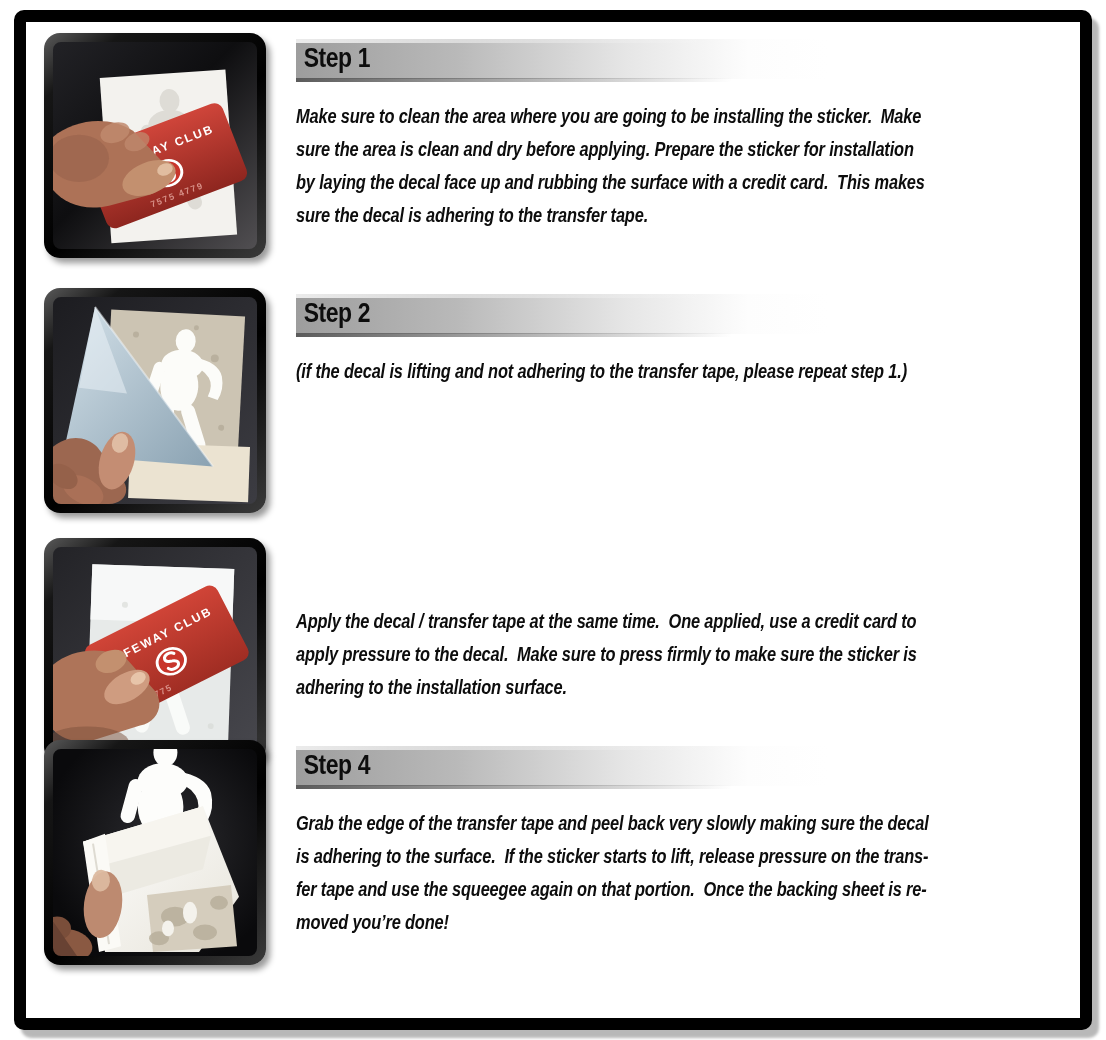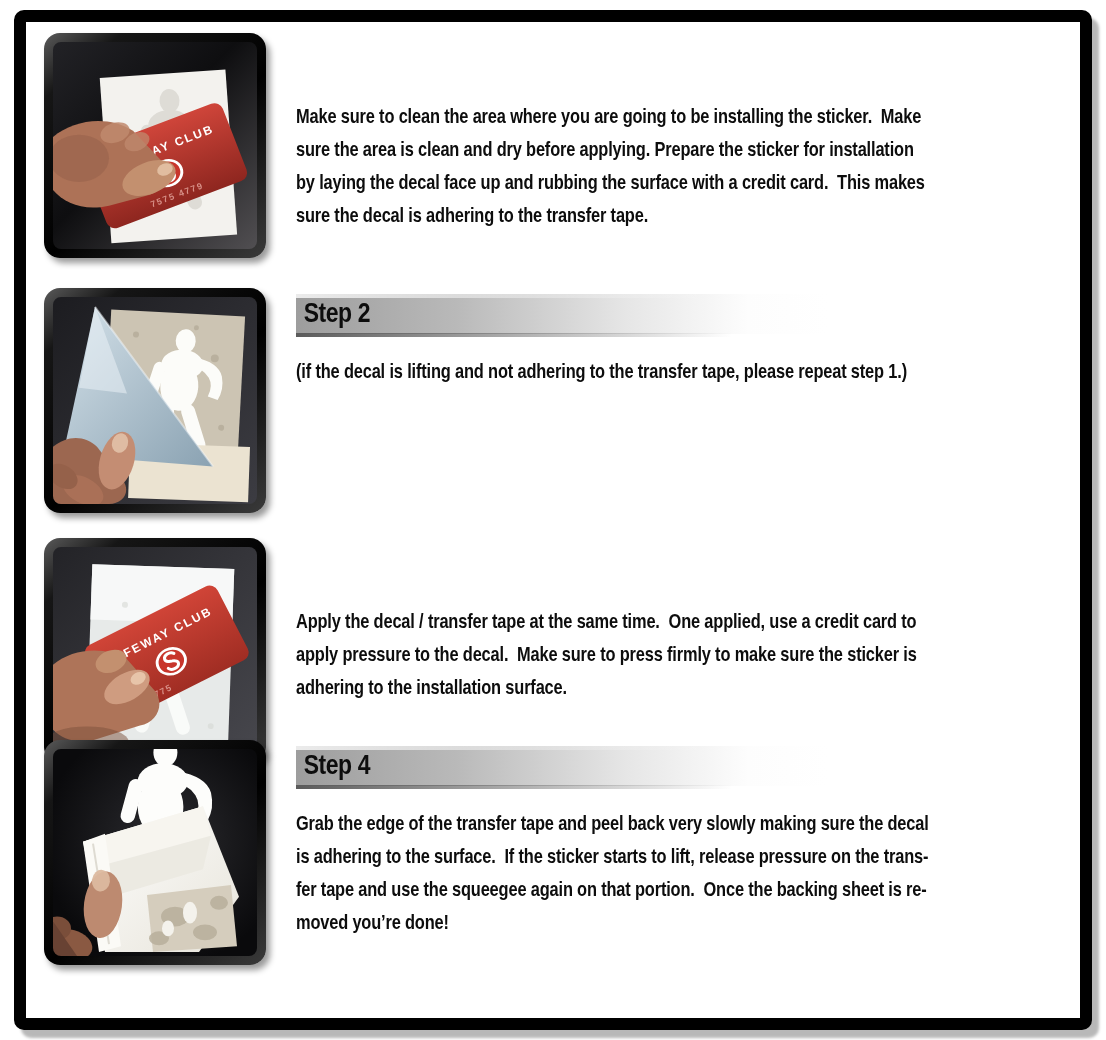--- a/index.html
+++ b/index.html
@@ -29,21 +29,21 @@
       background:linear-gradient(to right,#9d9d9d 0%,#b9b9b9 30%,#e6e6e6 62%,#fdfdfd 85%,rgba(255,255,255,0) 100%);}
   .step-header::before{content:"";position:absolute;left:0;right:0;top:0;height:4px;
       background:linear-gradient(to right,rgba(255,255,255,.8),rgba(255,255,255,0) 80%);}
   .step-header::after{content:"";position:absolute;left:0;right:0;bottom:-3px;height:4px;
       background:linear-gradient(to right,#5b5b5b,rgba(91,91,91,0) 82%);}
   .step-title{display:inline-block;padding-left:9px;font-size:27px;font-weight:bold;
       line-height:39px;letter-spacing:-0.5px;transform:scaleX(.85);transform-origin:0 50%;
       white-space:pre;}
 
   .step-body{position:absolute;left:0;top:66px;width:772px;}
-  .para{margin:0;}
+  .para{margin:0;font-style:italic;}
   .para + .para{margin-top:8px;}
   .line{display:block;white-space:pre;font-weight:bold;font-size:21px;line-height:33px;
       letter-spacing:-0.2px;transform:scaleX(.78);transform-origin:0 50%;}
 </style>
 </head>
 <body>
 
 <div class="page-frame"></div>
 
 <section class="step-row row1">
@@ -87,20 +87,23 @@
         <ellipse cx="62" cy="92" rx="15" ry="10" fill="#c08a6d" opacity="0.85" transform="rotate(-18 62 92)"></ellipse>
         <ellipse cx="84" cy="101" rx="13" ry="9" fill="#c08a6d" opacity="0.75" transform="rotate(-24 84 101)"></ellipse>
         <g transform="rotate(-22 96 138)">
           <ellipse cx="96" cy="138" rx="28" ry="16" fill="#c3906f"></ellipse>
           <ellipse cx="114" cy="136" rx="8" ry="6" fill="#e3c0a2" opacity="0.95"></ellipse>
         </g>
       </g>
     </svg>
   </figure>
   <div class="content">
+    <header class="step-header">
+      <span class="step-title">Step 1</span>
+    </header>
     <div class="step-body">
       <p class="para">
         <span class="line">Make sure to clean the area where you are going to be installing the sticker.  Make</span>
         <span class="line">sure the area is clean and dry before applying. Prepare the sticker for installation</span>
         <span class="line">by laying the decal face up and rubbing the surface with a credit card.  This makes</span>
         <span class="line">sure the decal is adhering to the transfer tape.</span>
       </p>
     </div>
   </div>
 </section>

